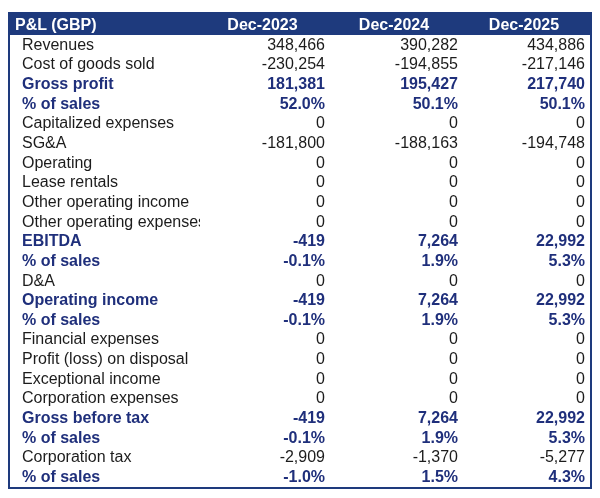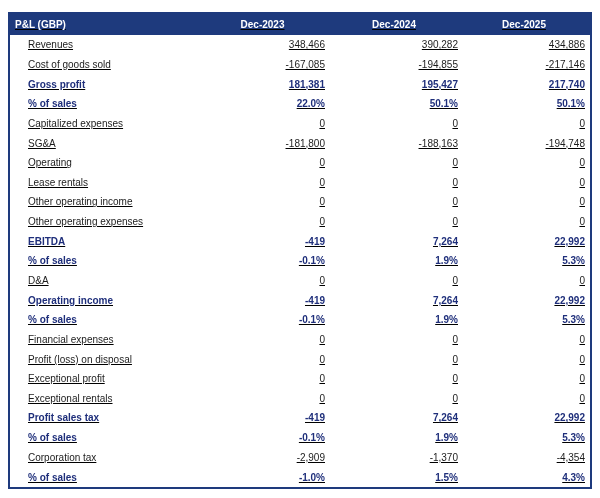--- a/index.html
+++ b/index.html
@@ -14,22 +14,21 @@
     left: 8px; top: 12px;
     width: 584px; height: 477px;
     border: 2px solid #1E3A7D;
     background: #ffffff;
   }
   table.pnl {
     width: 100%;
     height: 100%;
     border-collapse: collapse;
     table-layout: fixed;
-    font-size: 10px;
-    text-decoration: underline;
+    font-size: 16px;
   }
   col.c-label { width: 190px; }
   col.c-y1 { width: 130px; }
   col.c-y2 { width: 133px; }
   col.c-y3 { width: 127px; }
   thead th {
     background: #1E3A7D;
     color: #ffffff;
     font-weight: bold;
     height: 21px;
@@ -39,21 +38,21 @@
   thead th.label-col { text-align: left; padding-left: 5px; }
   thead th.num-col { text-align: center; padding-right: 5px; }
   tbody td {
     height: 18.2px;
     color: #1c1c1c;
     background: #ffffff;
     white-space: nowrap;
     overflow: hidden;
     vertical-align: middle;
   }
-  tbody td.label-cell { text-align: left; padding-left: 18px; }
+  tbody td.label-cell { text-align: left; padding-left: 12px; }
   tbody td.value-cell { text-align: right; padding-right: 5px; }
   tbody tr.bold-row td {
     font-weight: bold;
     color: #1F2F7B;
   }
 </style>
 </head>
 <body>
 
 <div class="pnl-table-wrap">
@@ -74,33 +73,33 @@
     </thead>
     <tbody>
         <tr>
     <td class="label-cell">Revenues</td>
     <td class="value-cell">348,466</td>
     <td class="value-cell">390,282</td>
     <td class="value-cell">434,886</td>
   </tr>
         <tr>
     <td class="label-cell">Cost of goods sold</td>
-    <td class="value-cell">-167,085</td>
+    <td class="value-cell">-230,254</td>
     <td class="value-cell">-194,855</td>
     <td class="value-cell">-217,146</td>
   </tr>
         <tr class="bold-row">
     <td class="label-cell">Gross profit</td>
     <td class="value-cell">181,381</td>
     <td class="value-cell">195,427</td>
     <td class="value-cell">217,740</td>
   </tr>
         <tr class="bold-row">
     <td class="label-cell">% of sales</td>
-    <td class="value-cell">22.0%</td>
+    <td class="value-cell">52.0%</td>
     <td class="value-cell">50.1%</td>
     <td class="value-cell">50.1%</td>
   </tr>
         <tr>
     <td class="label-cell">Capitalized expenses</td>
     <td class="value-cell">0</td>
     <td class="value-cell">0</td>
     <td class="value-cell">0</td>
   </tr>
         <tr>
@@ -169,48 +168,48 @@
     <td class="value-cell">0</td>
     <td class="value-cell">0</td>
   </tr>
         <tr>
     <td class="label-cell">Profit (loss) on disposal</td>
     <td class="value-cell">0</td>
     <td class="value-cell">0</td>
     <td class="value-cell">0</td>
   </tr>
         <tr>
-    <td class="label-cell">Exceptional profit</td>
-    <td class="value-cell">0</td>
-    <td class="value-cell">0</td>
-    <td class="value-cell">0</td>
-  </tr>
-        <tr>
-    <td class="label-cell">Exceptional rentals</td>
-    <td class="value-cell">0</td>
-    <td class="value-cell">0</td>
-    <td class="value-cell">0</td>
-  </tr>
-        <tr class="bold-row">
-    <td class="label-cell">Profit sales tax</td>
+    <td class="label-cell">Exceptional income</td>
+    <td class="value-cell">0</td>
+    <td class="value-cell">0</td>
+    <td class="value-cell">0</td>
+  </tr>
+        <tr>
+    <td class="label-cell">Corporation expenses</td>
+    <td class="value-cell">0</td>
+    <td class="value-cell">0</td>
+    <td class="value-cell">0</td>
+  </tr>
+        <tr class="bold-row">
+    <td class="label-cell">Gross before tax</td>
     <td class="value-cell">-419</td>
     <td class="value-cell">7,264</td>
     <td class="value-cell">22,992</td>
   </tr>
         <tr class="bold-row">
     <td class="label-cell">% of sales</td>
     <td class="value-cell">-0.1%</td>
     <td class="value-cell">1.9%</td>
     <td class="value-cell">5.3%</td>
   </tr>
         <tr>
     <td class="label-cell">Corporation tax</td>
     <td class="value-cell">-2,909</td>
     <td class="value-cell">-1,370</td>
-    <td class="value-cell">-4,354</td>
+    <td class="value-cell">-5,277</td>
   </tr>
         <tr class="bold-row">
     <td class="label-cell">% of sales</td>
     <td class="value-cell">-1.0%</td>
     <td class="value-cell">1.5%</td>
     <td class="value-cell">4.3%</td>
   </tr>
       </tbody>
   </table>
 </div>

